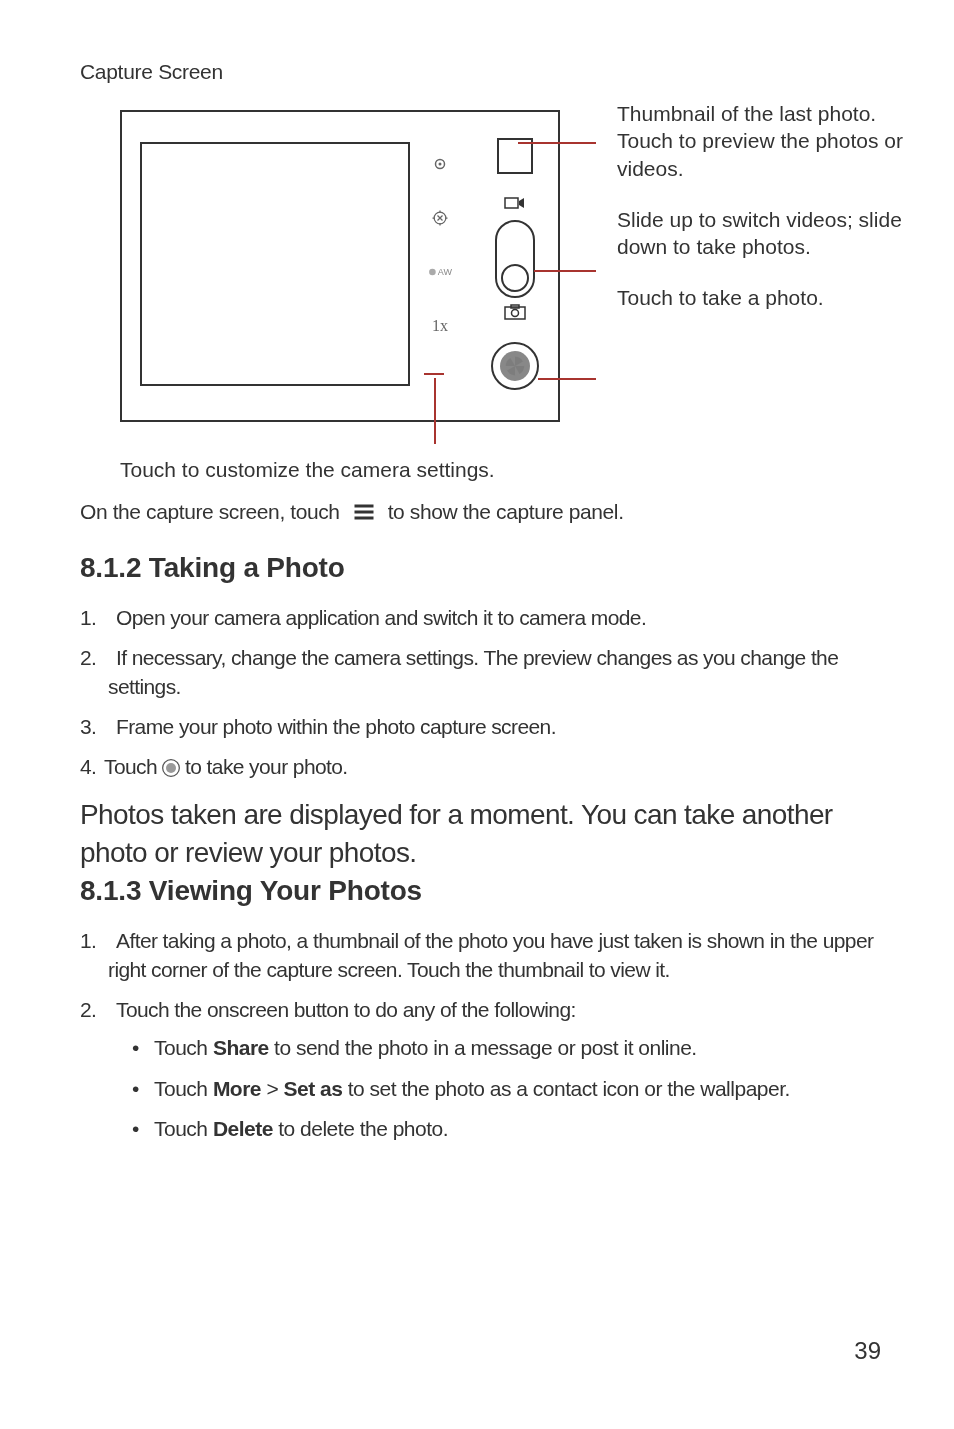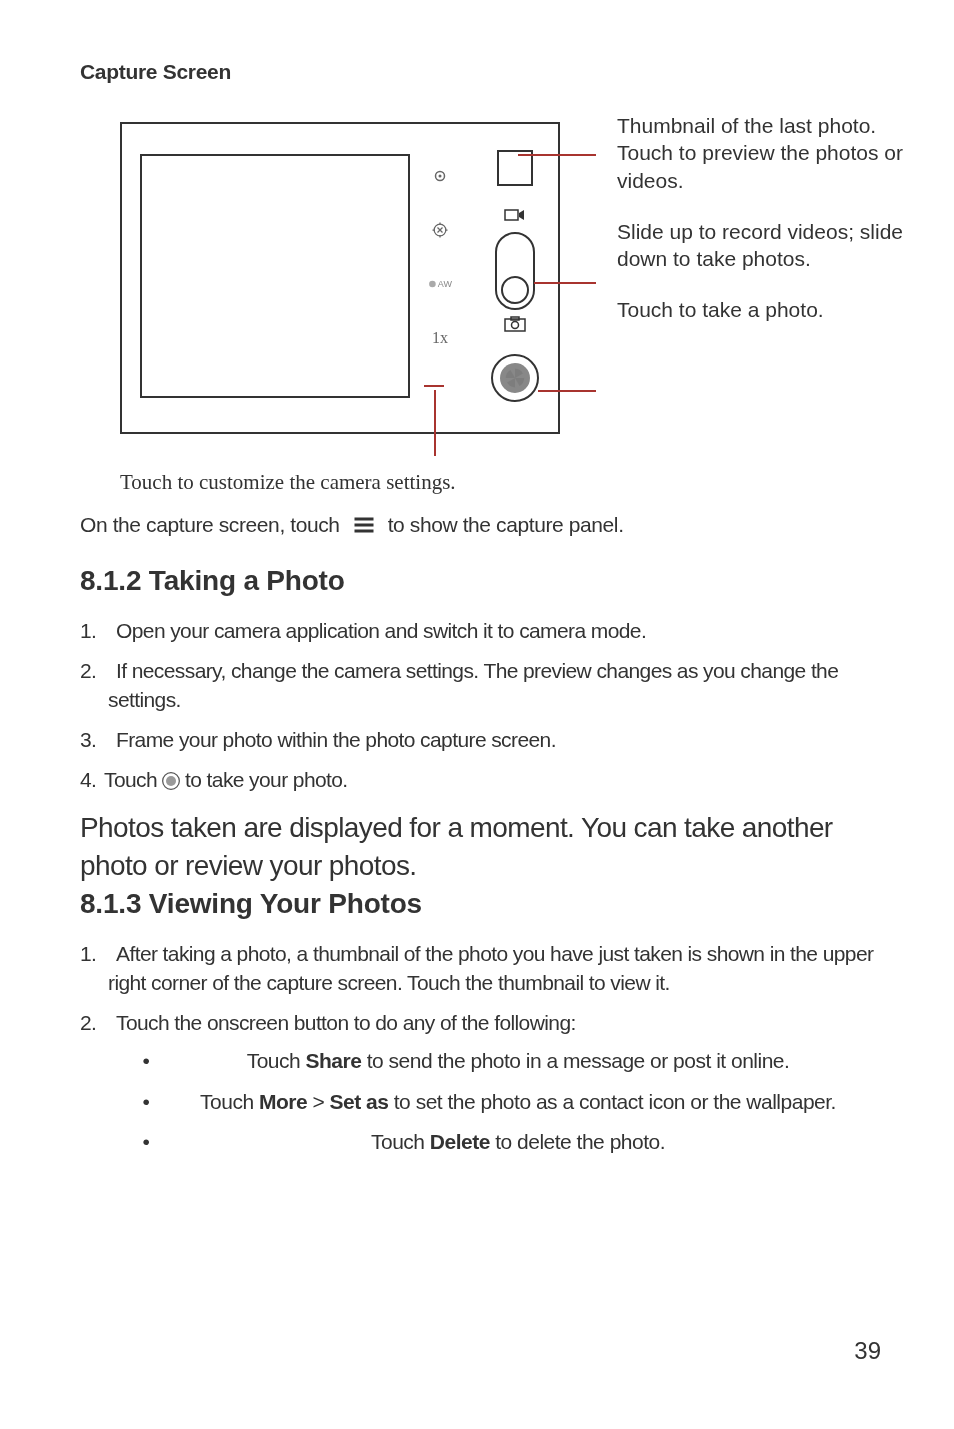--- a/index.html
+++ b/index.html
@@ -1,46 +1,46 @@
 <!DOCTYPE html>
 <html><head>
 <meta charset="utf-8">
 <style>
   * { box-sizing: border-box; margin: 0; padding: 0; }
   html, body { width: 954px; height: 1429px; background: #fff; font-family: Arial, Helvetica, sans-serif; color: #333; }
   .page { padding: 60px 72px 40px 80px; position: relative; height: 100%; }
-  .heading-bold { font-weight: bold; font-size: 21px; letter-spacing: -0.3px; margin-bottom: 28px; }
+  .heading-bold { font-weight: normal; font-size: 21px; letter-spacing: -0.3px; margin-bottom: 16px; }
   .diagram-area { position: relative; width: 790px; height: 350px; margin: 0 0 8px 40px; }
   .outer-frame { position: absolute; left: 0; top: 10px; width: 440px; height: 312px; border: 2px solid #333; background: #fff; }
   .inner-frame { position: absolute; left: 18px; top: 30px; width: 270px; height: 244px; border: 2px solid #333; }
   .ctrl-col { position: absolute; left: 298px; top: 40px; width: 40px; display: flex; flex-direction: column; align-items: center; gap: 30px; }
   .ctrl-col .ico { width: 24px; height: 24px; display: flex; align-items: center; justify-content: center; font-size: 14px; color: #555; }
   .ctrl-col .ico svg { display:block; }
   .right-col { position: absolute; left: 360px; top: 18px; width: 66px; display: flex; flex-direction: column; align-items: center; }
   .thumb { width: 36px; height: 36px; border: 2px solid #333; background: #fff; margin-top: 8px; }
   .vid-ico { margin-top: 22px; }
   .slider-track { margin-top: 6px; width: 40px; height: 78px; border: 2px solid #333; border-radius: 20px; position: relative; }
   .slider-knob { position: absolute; left: 50%; transform: translateX(-50%); bottom: 4px; width: 28px; height: 28px; border: 2px solid #333; border-radius: 50%; }
   .cam-ico { margin-top: 6px; }
   .shutter-outer { margin-top: 18px; width: 48px; height: 48px; border: 2px solid #333; border-radius: 50%; display:flex; align-items:center; justify-content:center; }
   .shutter-inner { width: 30px; height: 30px; border-radius: 50%; background: #888; display:flex; align-items:center; justify-content:center; }
   .leader { position: absolute; background: #a8342f; }
   .callouts { position: absolute; left: 480px; top: 0; width: 310px; font-size: 21px; line-height: 1.3; color: #333; margin-left: 17px; }
   .callout { margin-bottom: 24px; }
-  .bottom-callout { margin: 4px 0 18px 40px; font-size: 21px; font-family: Liberation Serif, serif; }
+  .bottom-callout { margin: 4px 0 18px 40px; font-size: 21px; }
   .body-line { font-size: 21px; letter-spacing: -0.4px; margin: 0 0 28px 0; display:flex; align-items:center; flex-wrap:wrap; gap: 14px; }
   .section-h { font-size: 28px; letter-spacing: -0.2px; margin: 4px 0 20px 0; font-weight: bold; }
   .ol { list-style: none; padding: 0; margin: 0 0 14px 0; }
   .ol > li { font-size: 21px; letter-spacing: -0.6px; line-height: 1.35; margin-bottom: 12px; padding-left: 28px; text-indent: -28px; }
   .ol .lin { text-indent: 0; display: inline; margin-left: 12px; }
   .ol .num { display: inline-block; width: 24px; text-indent: 0; }
   .li-inline { display: inline-flex; align-items: center; gap: 4px; text-indent: 0; }
   .para { font-size: 28px; letter-spacing: -0.6px; line-height: 1.35; }
   .sub-ul { list-style: none; margin: 10px 0 0 52px; padding: 0; }
-  .sub-ul li { font-size: 21px; letter-spacing: -0.5px; margin-bottom: 12px; position: relative; padding-left: 22px; text-align: center; }
+  .sub-ul li { font-size: 21px; letter-spacing: -0.5px; margin-bottom: 12px; position: relative; padding-left: 22px; }
   .sub-ul li::before { content: "•"; position: absolute; left: 0; top: 0; }
   .b { font-weight: bold; }
   .pagenum { position: absolute; right: 73px; bottom: 64px; font-size: 24px; }
   .inline-icon { display: inline-flex; vertical-align: middle; }
 </style>
 </head>
 <body>
 
 <div class="page">
 
@@ -104,21 +104,21 @@
     </div>
 
     <div class="leader" style="left:398px; top:42px; width:78px; height:2px;"></div>
     <div class="leader" style="left:414px; top:170px; width:62px; height:2px;"></div>
     <div class="leader" style="left:418px; top:278px; width:58px; height:2px;"></div>
     <div class="leader" style="left:314px; top:278px; width:2px; height:66px;"></div>
     <div class="leader" style="left:304px; top:273px; width:20px; height:2px;"></div>
 
     <div class="callouts">
       <div class="callout">Thumbnail of the last photo. Touch to preview the photos or videos.</div>
-      <div class="callout" style="margin-top:12px;">Slide up to record videos; slide down to take photos.</div>
+      <div class="callout" style="margin-top:12px;">Slide up to switch videos; slide down to take photos.</div>
       <div class="callout" style="margin-top:6px;">Touch to take a photo.</div>
     </div>
   </div>
 
   <div class="bottom-callout">Touch to customize the camera settings.</div>
 
   <div class="body-line">
     <span>On the capture screen, touch</span>
     <span class="inline-icon">
       <svg width="20" height="16" viewBox="0 0 20 16">

